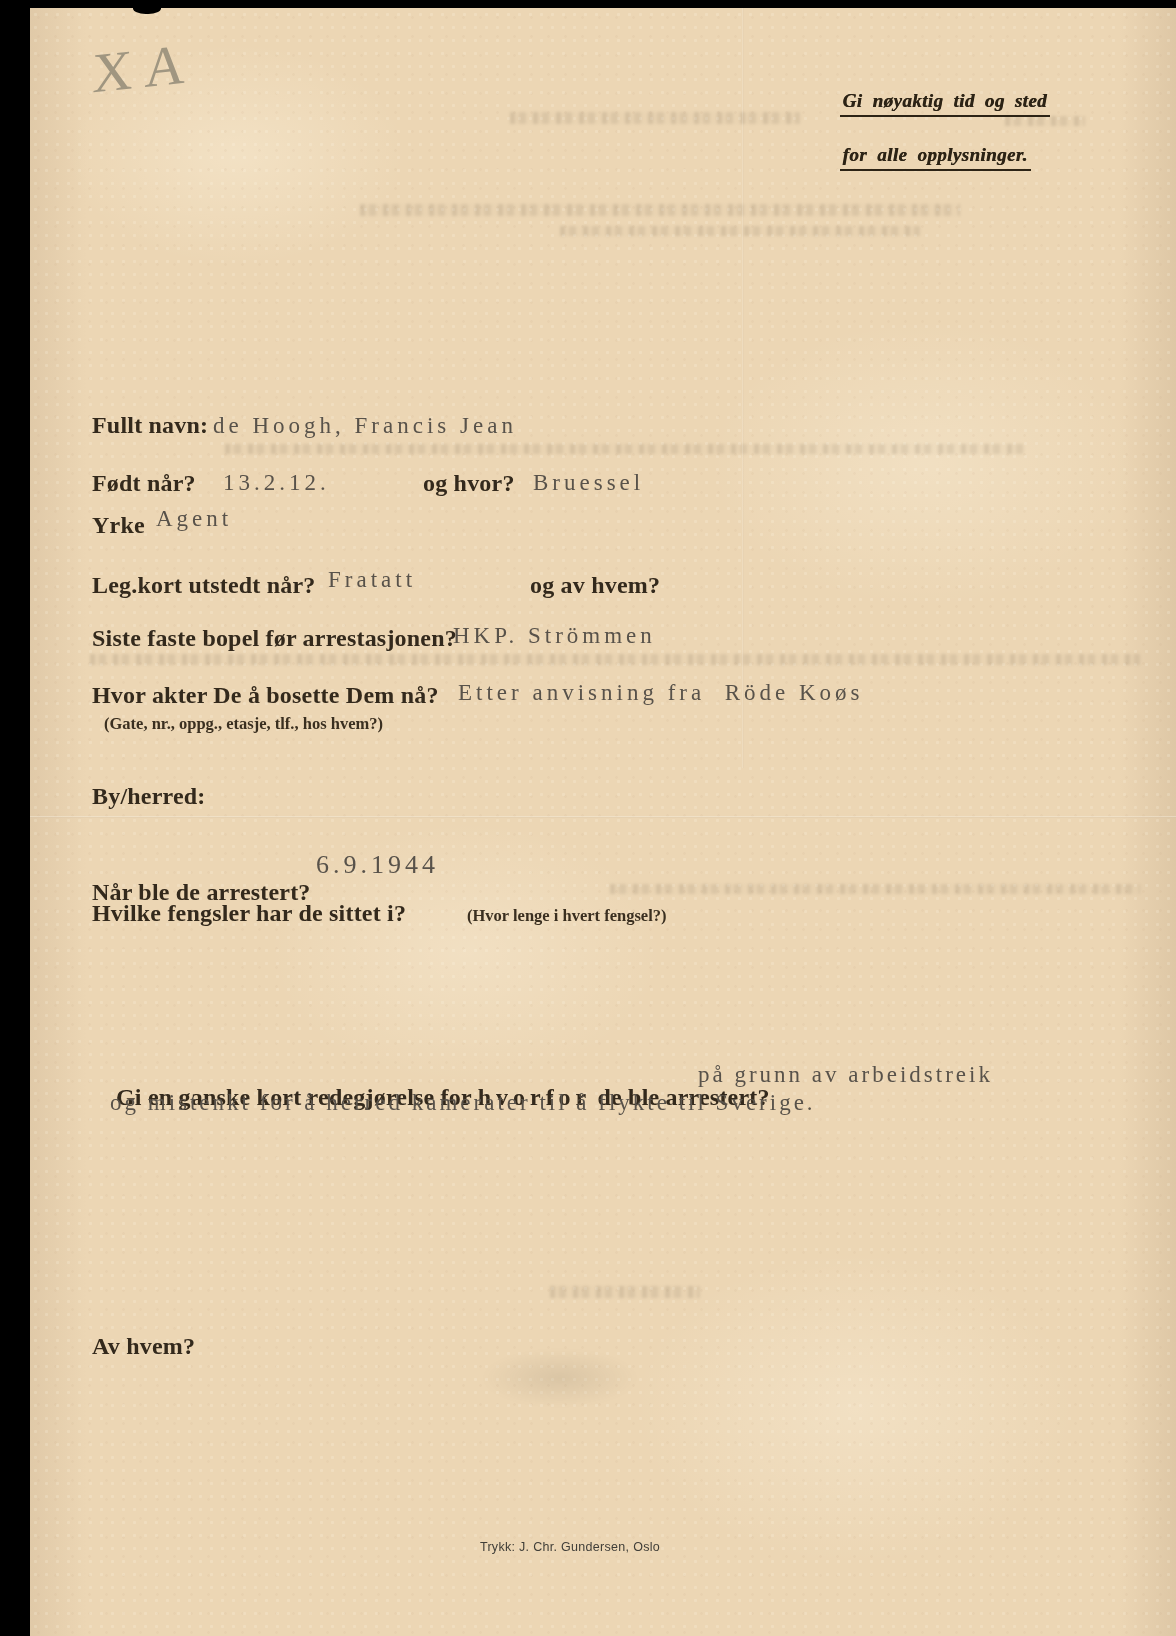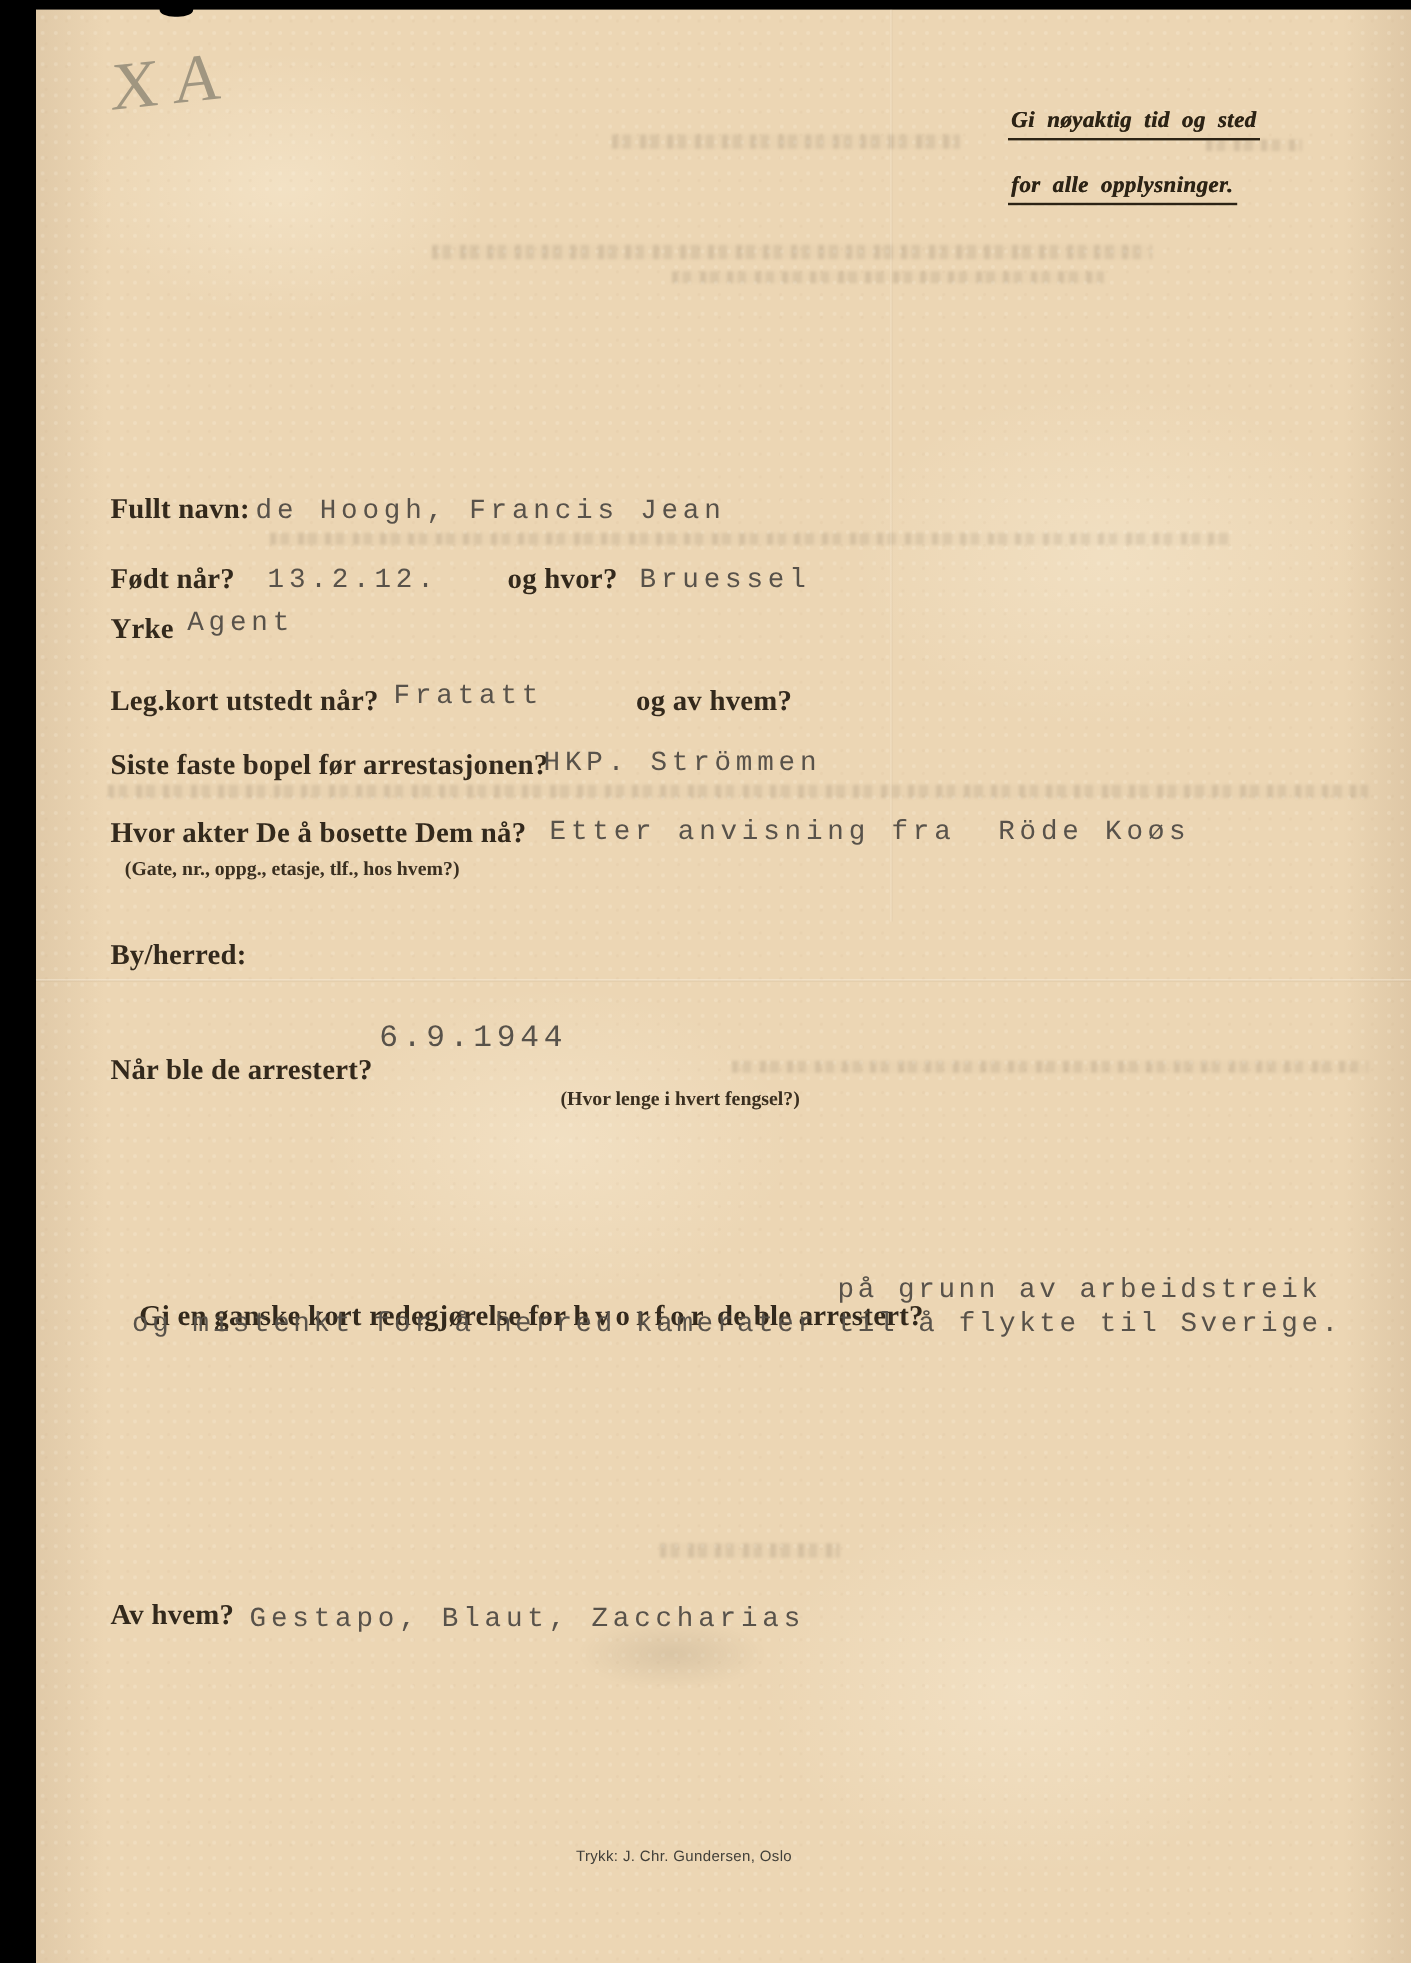--- a/index.html
+++ b/index.html
@@ -23,21 +23,21 @@
   .abs{position:absolute;white-space:pre;}
   .label{
     font-family:"Liberation Serif",serif;font-weight:700;font-size:24px;
     color:#33291c;letter-spacing:.2px;
   }
   .label-sm{
     font-family:"Liberation Serif",serif;font-weight:700;font-size:16.5px;
     color:#3a2f20;
   }
   .tw{
-    font-family:Liberation Mono, monospace;
+    font-family:Liberation Serif, serif;
     font-size:23px;color:#58524a;letter-spacing:4px;
   }
   .tw-big{font-size:26px;}
   .title{
     font-family:"DejaVu Serif","Liberation Serif",serif;font-weight:700;
     font-size:35px;color:#221b12;letter-spacing:.6px;word-spacing:9px;
     text-shadow:.8px 0 0 #221b12, -.4px 0 0 #221b12;
   }
   .notice{
     text-align:left;font-style:italic;font-weight:700;font-size:19px;
@@ -122,27 +122,27 @@
 
     <div class="abs label" style="left:62px;top:674px;">Hvor akter De å bosette Dem nå?</div>
     <div class="abs tw" style="left:428px;top:672px;">Etter anvisning fra  Röde Koøs</div>
     <div class="abs label-sm" style="left:74px;top:706px;">(Gate, nr., oppg., etasje, tlf., hos hvem?)</div>
 
     <div class="abs label" style="left:62px;top:775px;">By/herred:</div>
 
     <div class="abs label" style="left:62px;top:847px;margin-top:24px;">Når ble de arrestert?</div>
     <div class="abs tw tw-big" style="left:286px;top:842px;">6.9.1944</div>
 
+    <div class="abs label" style="left:62px;top:892px;">Hvilke fengsler har de sittet i?</div>
     <div class="abs label-sm" style="left:437px;top:898px;">(Hvor lenge i hvert fengsel?)</div>
 
     <div class="abs tw" style="left:668px;top:1054px;letter-spacing:3px;">på grunn av arbeidstreik</div>
     <div class="abs" style="left:62px;top:1058px;">
       <span class="label">Gi en ganske kort redegjørelse for </span><span class="label" style="letter-spacing:5px;">hvorfor</span><span class="label"> de ble arrestert?</span>
     </div>
     <div class="abs tw" style="left:80px;top:1082px;letter-spacing:3px;">og mistenkt for å herred kamerater til å flykte til Sverige.</div>
 
     <div class="abs label" style="left:62px;top:1325px;">Av hvem?</div>
-    <div class="abs tw" style="left:178px;top:1328px;">Gestapo, Blaut, Zaccharias</div>
 
     <div class="abs footer-print" style="left:0;top:1532px;width:1080px;">Trykk: J. Chr. Gundersen, Oslo</div>
 
   </div>
 </div>
 
 </body></html>

